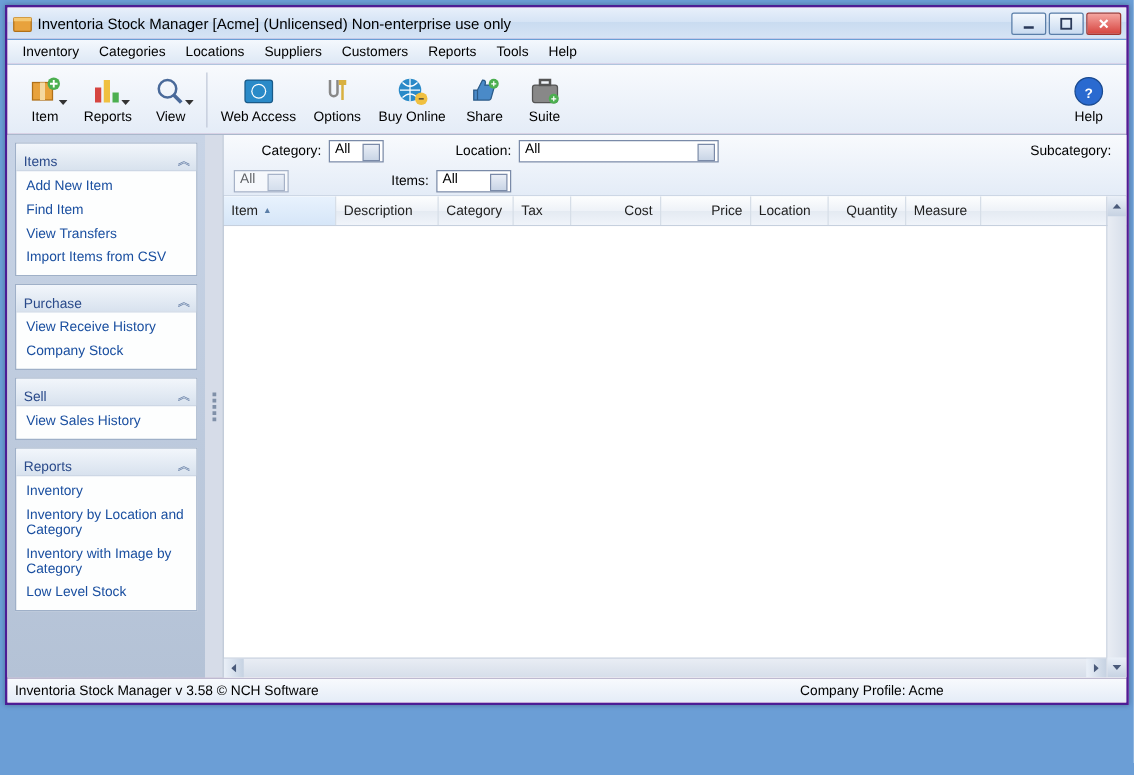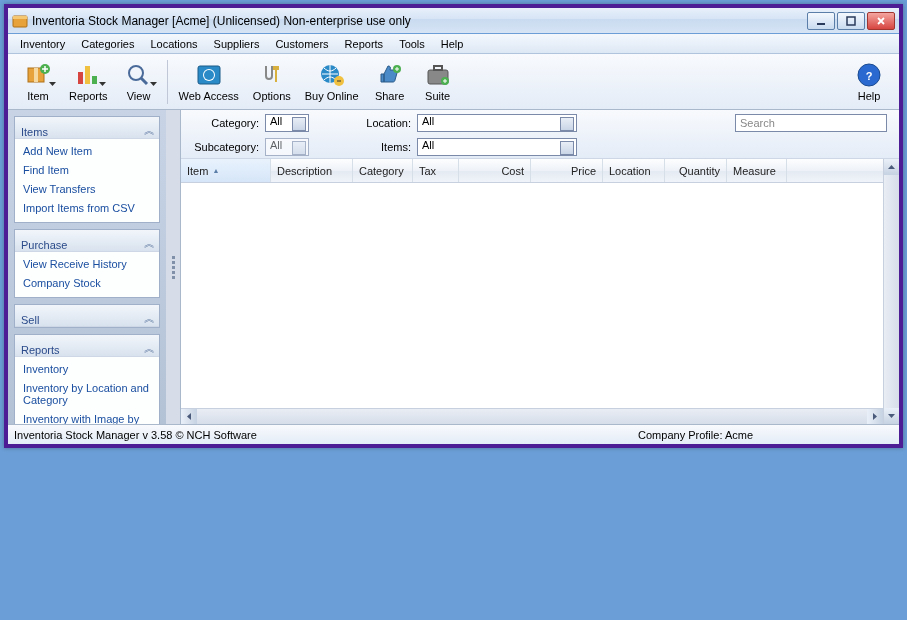--- a/index.html
+++ b/index.html
@@ -1,21 +1,21 @@
 <!DOCTYPE html>
 <html><head>
 <meta charset="utf-8">
 <style>
   * { box-sizing: border-box; margin: 0; padding: 0; font-family: "Tahoma", "Segoe UI", sans-serif; font-size: 11px; }
   body { background: #6b9ed6; width: 907px; height: 620px; overflow: hidden; }
 
   .window {
-    position: absolute; top: 4px; left: 4px; width: 899px; height: 444px;
+    position: absolute; top: 4px; left: 4px; width: 899px; height: 560px;
     background: #f9a8d4;
-    border: 4px solid #4c1d95;
+    border: 2px solid #4c1d95;
     box-shadow: 0 0 4px rgba(0,0,0,0.3);
   }
 
   .titlebar {
     height: 26px;
     background: linear-gradient(to bottom, #e8f0fb 0%, #d6e4f5 45%, #c9dbf0 46%, #d6e4f5 100%);
     border-bottom: 1px solid #6b9ed6;
     display: flex; align-items: center; padding: 0 4px;
   }
   .titlebar .app-icon { width: 16px; height: 16px; margin-right: 4px; }
@@ -319,20 +319,23 @@
         <div class="side-body">
           <span class="side-link">View Receive History</span>
           <span class="side-link">Company Stock</span>
         </div>
       </div>
 
       <div class="side-panel">
         <div class="side-header">
           <span>Sell</span>
           <span class="chev">︽</span>
+        </div>
+        <div class="side-body">
+          <span class="side-link">View Sales History</span>
         </div>
       </div>
 
       <div class="side-panel">
         <div class="side-header">
           <span>Reports</span>
           <span class="chev">︽</span>
         </div>
         <div class="side-body">
           <span class="side-link">Inventory</span>
@@ -357,21 +360,20 @@
         <div class="combo" style="width:44px">
             <span>All</span>
             <span class="arr"></span>
           </div>
         <span class="flabel">Location:</span>
         <div class="combo">
             <span>All</span>
             <span class="arr"></span>
           </div>
         <span></span>
-        <div class="search-box">Search</div>
 
         <span class="flabel">Subcategory:</span>
         <div class="combo" style="width:44px;opacity:0.6">
             <span>All</span>
             <span class="arr"></span>
           </div>
         <span class="flabel">Items:</span>
         <div class="combo">
             <span>All</span>
             <span class="arr"></span>

